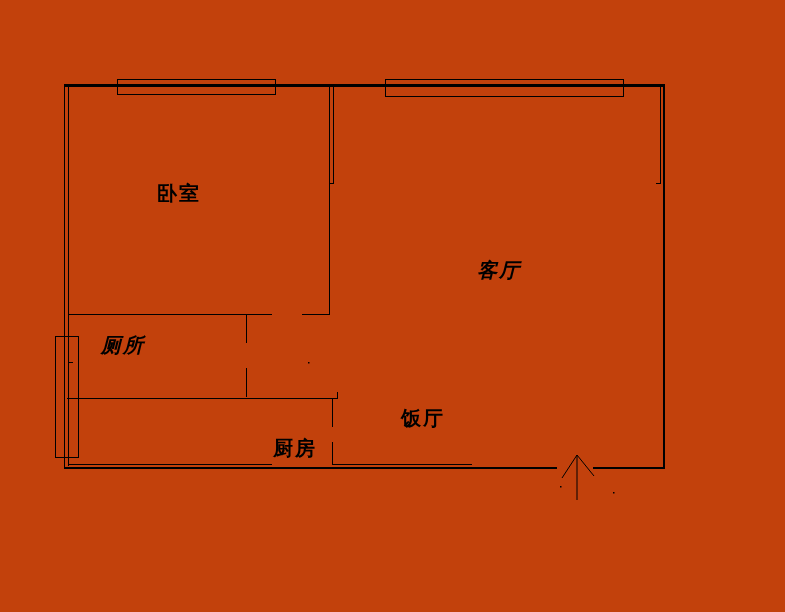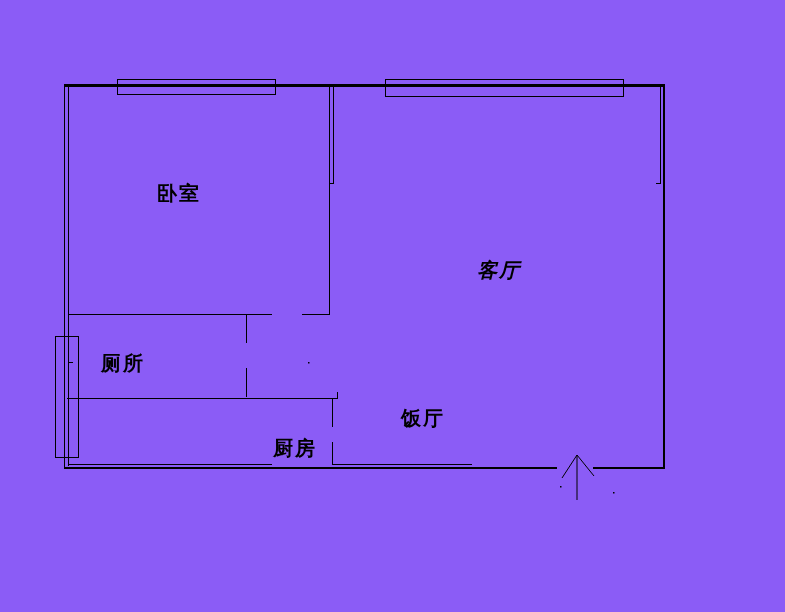--- a/index.html
+++ b/index.html
@@ -9,40 +9,40 @@
   }
   body {
     width: 785px;
     height: 612px;
     font-family: "Liberation Serif", "DejaVu Serif", serif;
   }
   #floorplan {
     position: relative;
     width: 785px;
     height: 612px;
-    background: #8b5cf6;
+    background: #c2410c;
     overflow: hidden;
   }
   #plan-svg {
     position: absolute;
     left: 0;
     top: 0;
   }
   .room-label {
     position: absolute;
     font-size: 20px;
     font-weight: bold;
     letter-spacing: 2px;
     line-height: 1;
     color: #000000;
     white-space: nowrap;
   }
   #label-bedroom  { left: 157px; top: 183px; }
   #label-living   { left: 477px; top: 260px; font-style: italic; }
-  #label-toilet   { left: 101px; top: 353px; }
+  #label-toilet   { left: 101px; top: 335px; font-style: italic; }
   #label-dining   { left: 401px; top: 408px; font-family: Liberation Serif, serif; }
   #label-kitchen  { left: 273px; top: 438px; }
 </style>
 </head>
 <body>
 
 <div id="floorplan">
   <svg id="plan-svg" width="785" height="612" viewBox="0 0 785 612">
       <line x1="64" y1="85.5" x2="665" y2="85.5" stroke="#000000" stroke-width="3" shape-rendering="crispEdges"></line>
       <line x1="64.5" y1="84" x2="64.5" y2="469" stroke="#000000" stroke-width="1" shape-rendering="crispEdges"></line>

